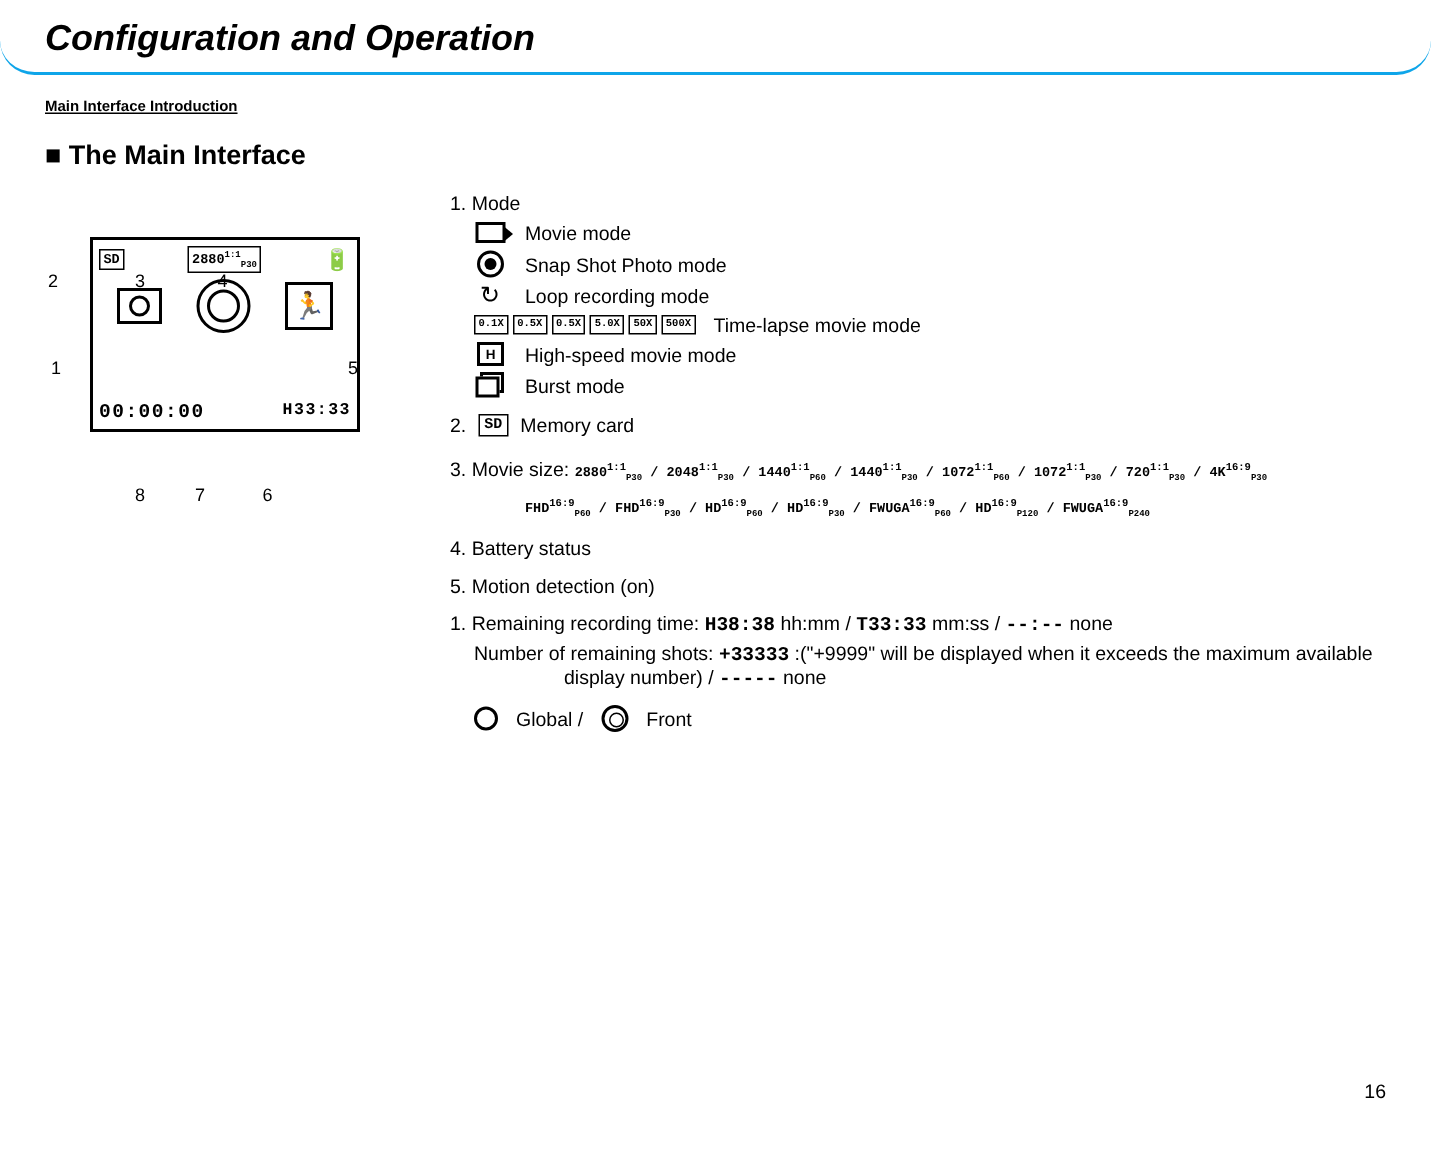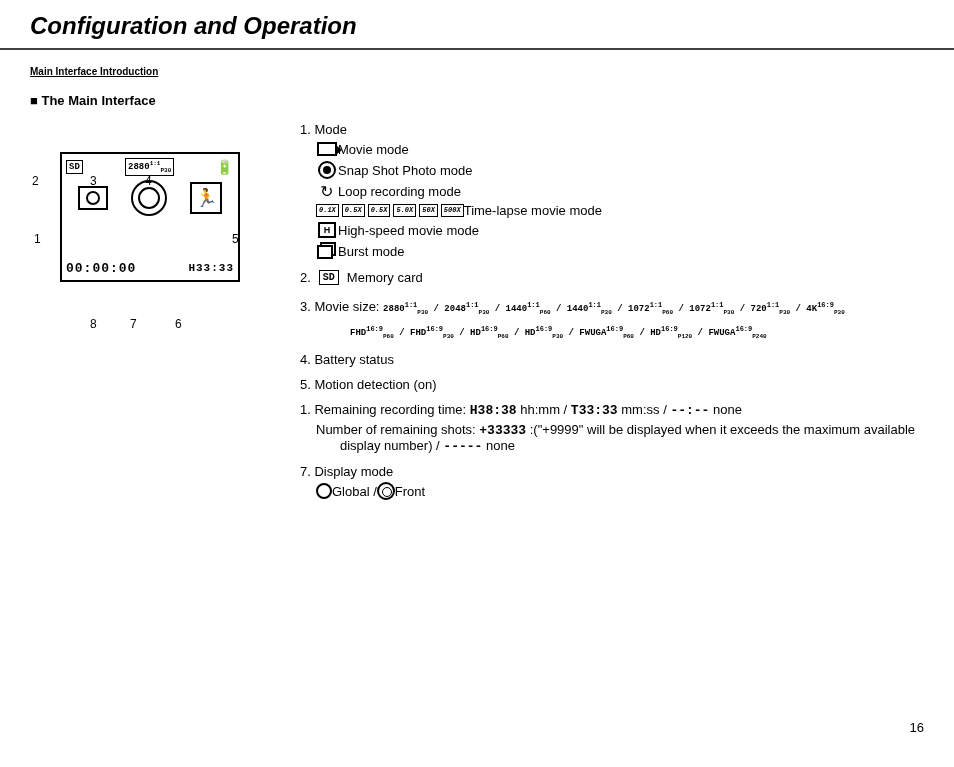--- a/index.html
+++ b/index.html
@@ -9,21 +9,22 @@
       color: #000;
       width: 954px;
       min-height: 767px;
       font-size: 13px;
       position: relative;
     }
 
     
     .page-header {
       padding: 12px 30px 8px 30px;
-      border-bottom: 2px solid #404040;
+      border-bottom: 2px solid #0ea5e9;
+      border-radius: 23px;
     }
     .page-header h1 {
       font-size: 24px;
       font-style: italic;
       font-weight: bold;
       color: #000;
     }
 
     
     .content {
@@ -31,21 +32,21 @@
     }
 
     .section-title {
       font-size: 10px;
       font-weight: bold;
       text-decoration: underline;
       margin-bottom: 16px;
     }
 
     .sub-section-title {
-      font-size: 13px;
+      font-size: 18px;
       font-weight: bold;
       margin-bottom: 14px;
     }
     .sub-section-title::before {
       content: "■ ";
     }
 
     
     .two-col {
       display: flex;
@@ -168,21 +169,21 @@
       padding-top: 0;
     }
 
     .desc-item {
       margin-bottom: 10px;
     }
 
     .mode-row {
       display: flex;
       align-items: center;
-      gap: 0;
+      gap: 12px;
       margin: 3px 0 3px 16px;
     }
 
     .mode-icon {
       display: inline-flex;
       align-items: center;
       justify-content: center;
       width: 22px;
       height: 18px;
     }
@@ -308,21 +309,20 @@
       position: absolute;
       bottom: 32px;
       right: 30px;
       font-size: 13px;
     }
 
     .timelapse-icons {
       display: inline-flex;
       gap: 3px;
       align-items: center;
-      font-style: italic;
     }
 
     .tl-icon {
       font-family: 'Courier New', monospace;
       font-size: 7px;
       font-weight: bold;
       border: 1px solid #000;
       padding: 1px 2px;
       display: inline-block;
       line-height: 1.2;
@@ -505,30 +505,27 @@
           <span class="mono">T33:33</span>
           <span> mm:ss / </span>
           <span class="mono">--:--</span>
           <span> none</span>
         </div>
         <div class="desc-sub">
           <span>Number of remaining shots: </span>
           <span class="mono">+33333</span>
           <span> :("+9999" will be displayed when it exceeds the maximum available</span>
           <br>
-          <span style="margin-left:24px;">display number) / </span>
+          <span style="margin-left:60px;">display number) / </span>
           <span class="mono">-----</span>
           <span> none</span>
         </div>
       </div>
 
       <div class="desc-item">
-        <div>
-          <span>7.  Display mode</span>
-        </div>
         <div class="mode-row">
           <span class="icon-circle-sm"></span>
           <span>Global /</span>
           <span class="icon-circle-front"></span>
           <span>Front</span>
         </div>
       </div>
 
 
     </div>

